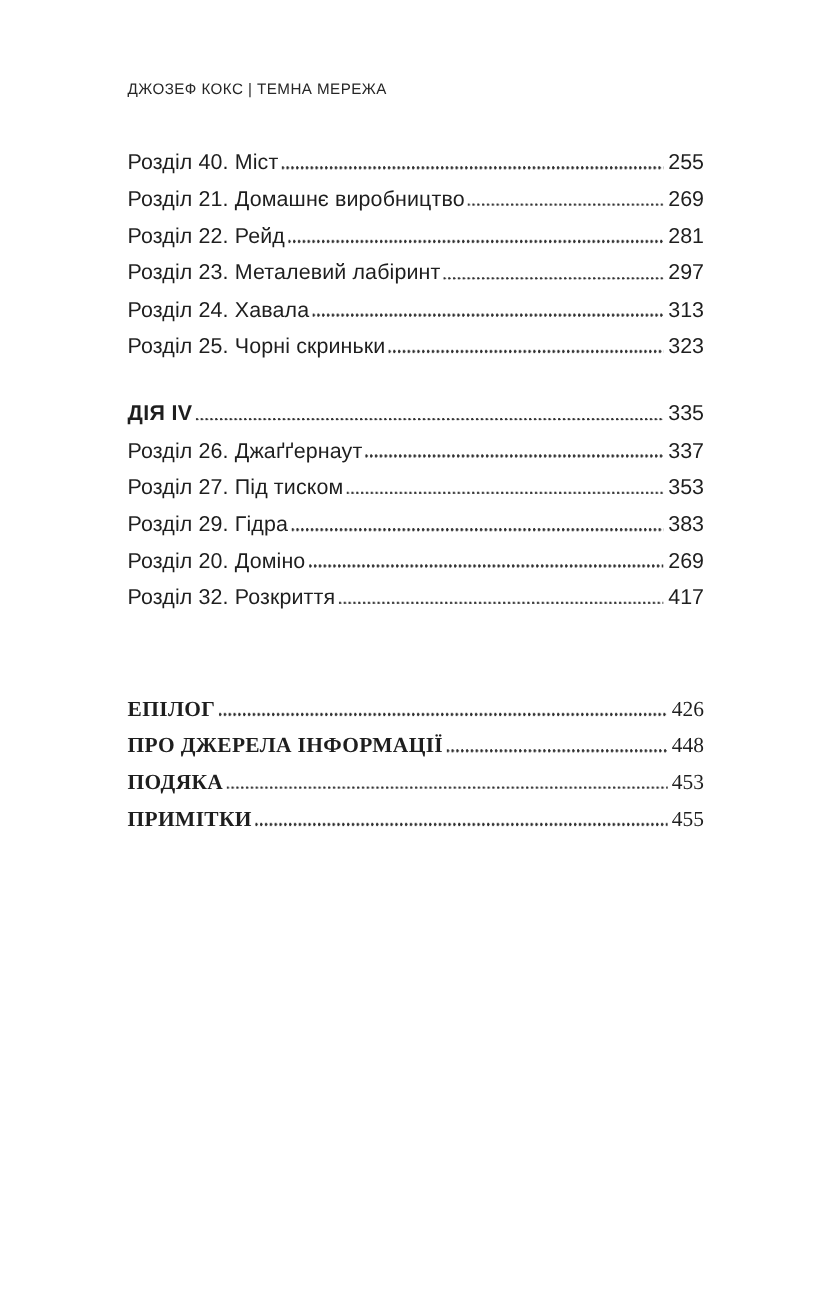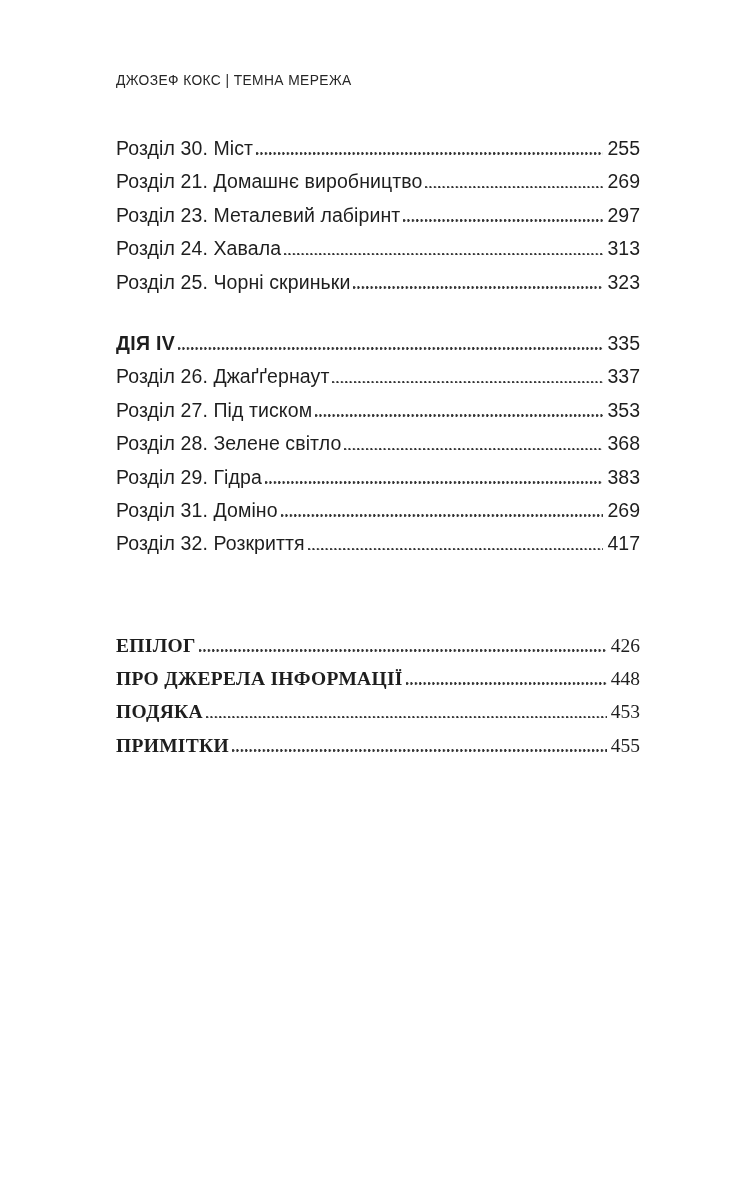--- a/index.html
+++ b/index.html
@@ -67,28 +67,33 @@
 </style>
 </head>
 <body>
 
 <div class="page">
   <div class="running-header">ДЖОЗЕФ КОКС | ТЕМНА МЕРЕЖА</div>
 
   <div class="toc">
     <div class="toc-section">
         <div class="toc-row">
-          <span class="toc-title">Розділ 30. Міст</span>
+          <span class="toc-title">Розділ 40. Міст</span>
           <span class="toc-dots"></span>
           <span class="toc-page">255</span>
         </div>
         <div class="toc-row">
           <span class="toc-title">Розділ 21. Домашнє виробництво</span>
           <span class="toc-dots"></span>
           <span class="toc-page">269</span>
+        </div>
+        <div class="toc-row">
+          <span class="toc-title">Розділ 22. Рейд</span>
+          <span class="toc-dots"></span>
+          <span class="toc-page">281</span>
         </div>
         <div class="toc-row">
           <span class="toc-title">Розділ 23. Металевий лабіринт</span>
           <span class="toc-dots"></span>
           <span class="toc-page">297</span>
         </div>
         <div class="toc-row">
           <span class="toc-title">Розділ 24. Хавала</span>
           <span class="toc-dots"></span>
           <span class="toc-page">313</span>
@@ -109,31 +114,26 @@
           <span class="toc-title">Розділ 26. Джаґґернаут</span>
           <span class="toc-dots"></span>
           <span class="toc-page">337</span>
         </div>
         <div class="toc-row">
           <span class="toc-title">Розділ 27. Під тиском</span>
           <span class="toc-dots"></span>
           <span class="toc-page">353</span>
         </div>
         <div class="toc-row">
-          <span class="toc-title">Розділ 28. Зелене світло</span>
-          <span class="toc-dots"></span>
-          <span class="toc-page">368</span>
-        </div>
-        <div class="toc-row">
           <span class="toc-title">Розділ 29. Гідра</span>
           <span class="toc-dots"></span>
           <span class="toc-page">383</span>
         </div>
         <div class="toc-row">
-          <span class="toc-title">Розділ 31. Доміно</span>
+          <span class="toc-title">Розділ 20. Доміно</span>
           <span class="toc-dots"></span>
           <span class="toc-page">269</span>
         </div>
         <div class="toc-row">
           <span class="toc-title">Розділ 32. Розкриття</span>
           <span class="toc-dots"></span>
           <span class="toc-page">417</span>
         </div>
       </div>
     <div class="toc-section gap-large">

